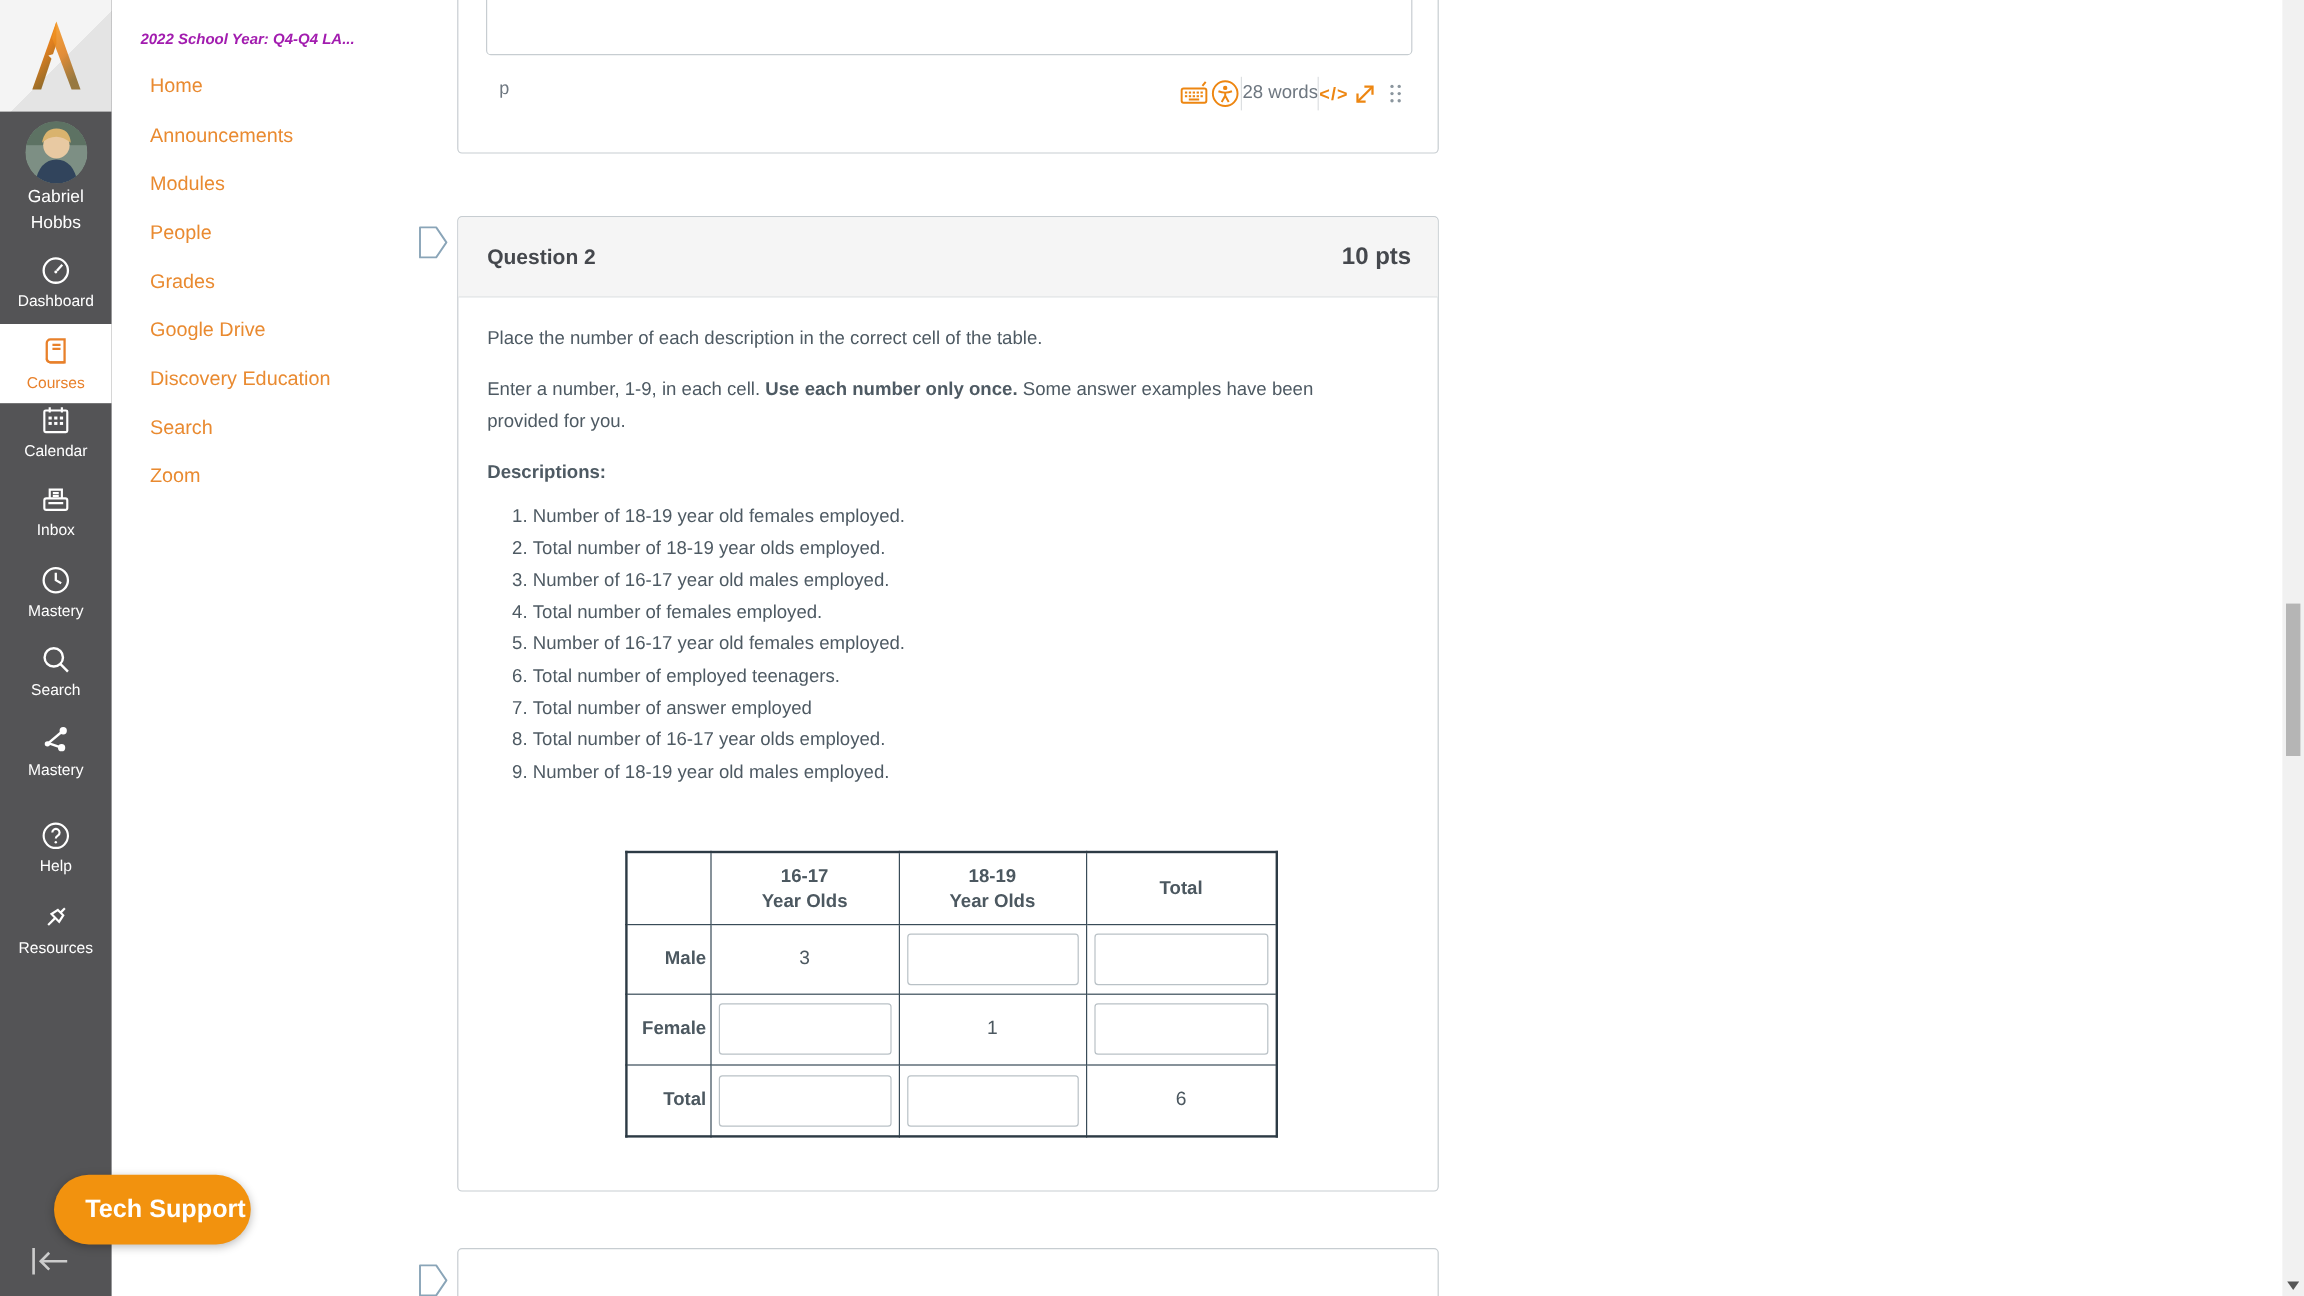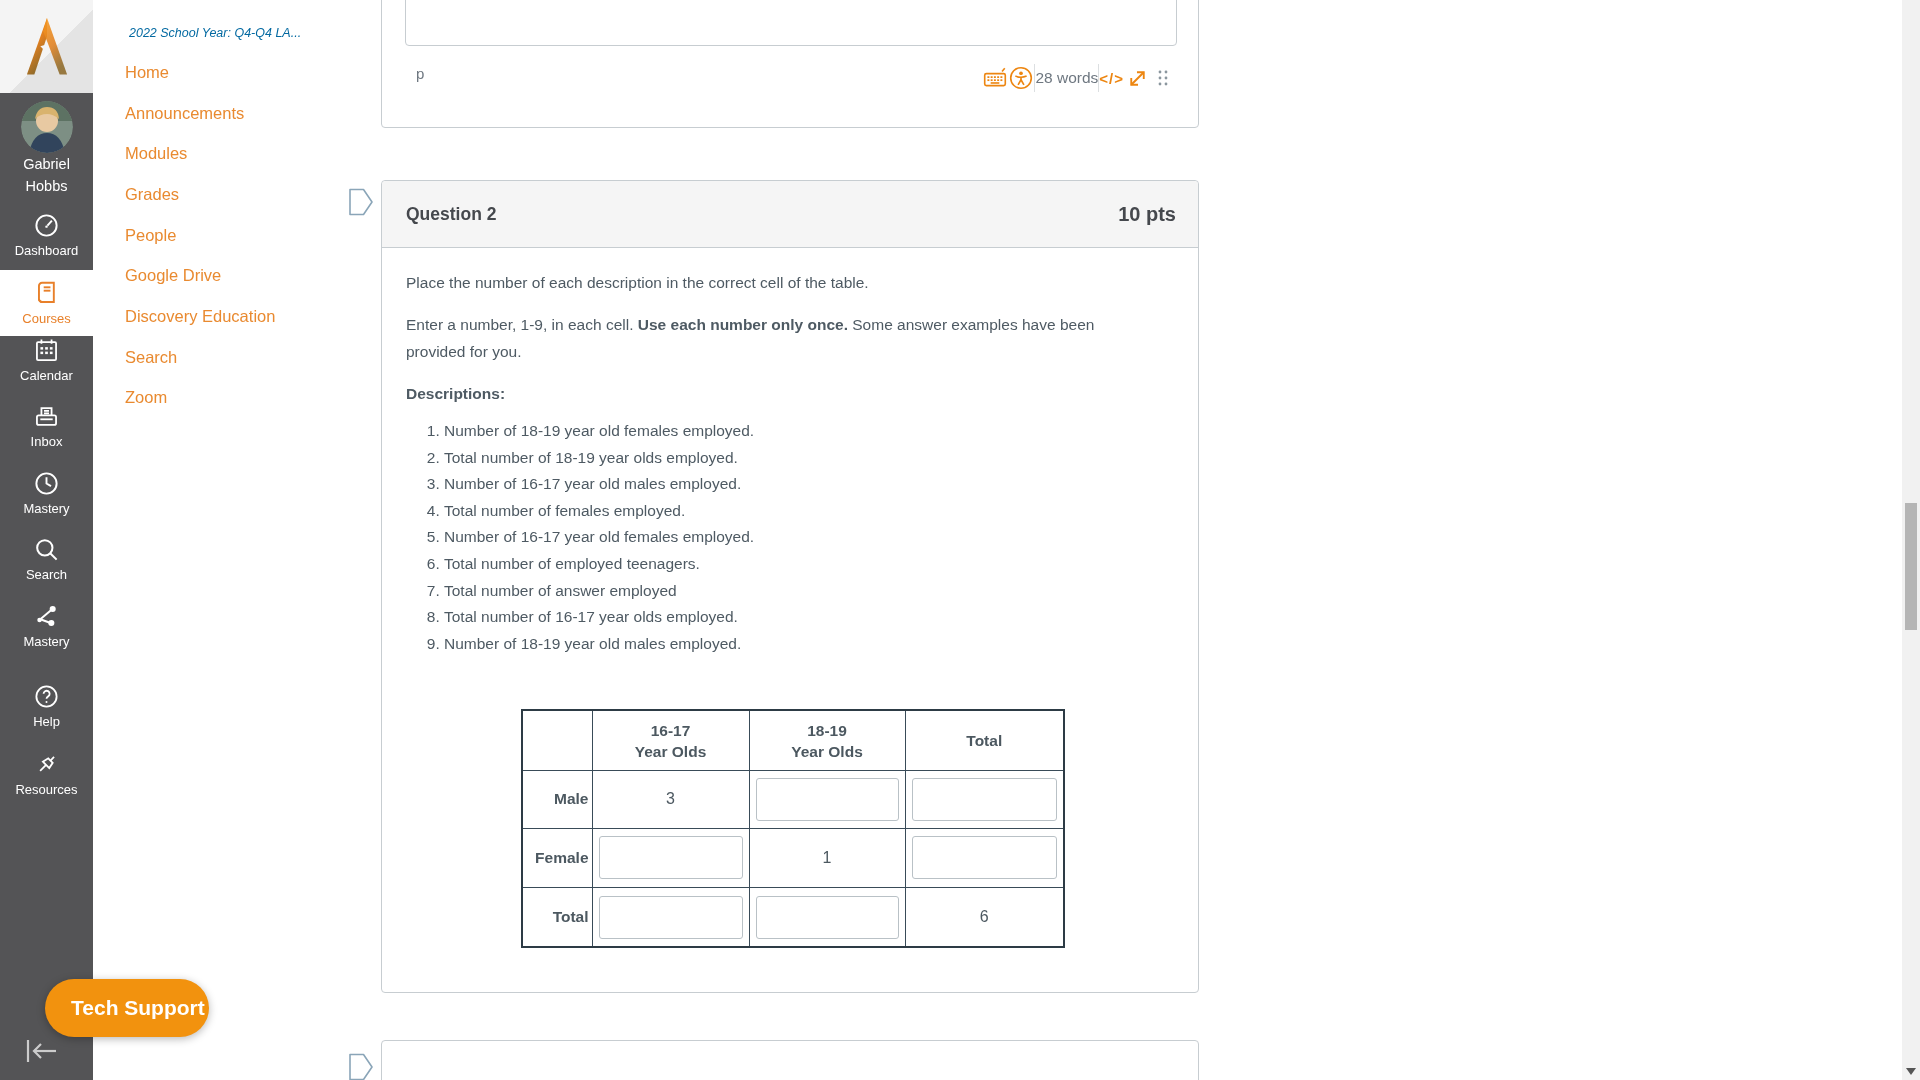--- a/index.html
+++ b/index.html
@@ -25,22 +25,22 @@
   .gn-items .gn-item:nth-child(5){ top:466px; height:54px; }
   .gn-items .gn-item:nth-child(6){ top:532px; height:54px; }
   .gn-items .gn-item:nth-child(7){ top:599px; height:54px; }
   .gn-items .gn-item:nth-child(8){ top:679px; height:54px; }
   .gn-items .gn-item:nth-child(9){ top:746px; height:56px; }
   .gn-item.active { background:#ffffff; color:#e8802a; }
   #collapse-btn { position:absolute; left:24px; top:1036px; width:36px; height:30px; color:#cccccc; cursor:pointer; }
 
   
   #course-nav { position:absolute; left:93px; top:0; width:290px; height:1080px; background:#ffffff; }
-  #course-title { position:absolute; left:36px; top:26px; width:230px; font-size:12.5px; font-style:italic;
-                  color:#0369a1; white-space:nowrap; overflow:hidden; }
+  #course-title { position:absolute; left:24px; top:26px; width:230px; font-size:12.5px; font-style:italic;
+                  color:#a21caf; white-space:nowrap; overflow:hidden;font-weight:bold; }
   #course-links { position:absolute; left:32px; top:52px; width:250px; }
   .course-link { display:flex; align-items:center; height:40.7px; font-size:16.5px; color:#e98a30; cursor:pointer; }
 
   
   .card { position:absolute; left:381px; width:818px; background:#ffffff;
           border:1px solid #c7cdd1; border-radius:4px; }
   #card-editor { top:-44px; height:172px; }
   #editor-box { position:absolute; left:23px; right:21px; top:-8px; height:97px;
                 background:#ffffff; border:1px solid #c7cdd1; border-radius:0 0 4px 4px; }
   #editor-statusbar { position:absolute; left:0; right:0; top:96px; height:48px; }
@@ -104,22 +104,22 @@
 <body>
 
 <div id="app">
 
   <div id="course-nav">
     <div id="course-title">2022 School Year: Q4-Q4 LA...</div>
     <div id="course-links">
       <div class="course-link">Home</div>
       <div class="course-link">Announcements</div>
       <div class="course-link">Modules</div>
+      <div class="course-link">People</div>
       <div class="course-link">Grades</div>
-      <div class="course-link">People</div>
       <div class="course-link">Google Drive</div>
       <div class="course-link">Discovery Education</div>
       <div class="course-link">Search</div>
       <div class="course-link">Zoom</div>
     </div>
   </div>
 
   <nav id="global-nav">
     <div id="logo-box">
       <svg width="70" height="76" viewBox="0 0 94 94">

